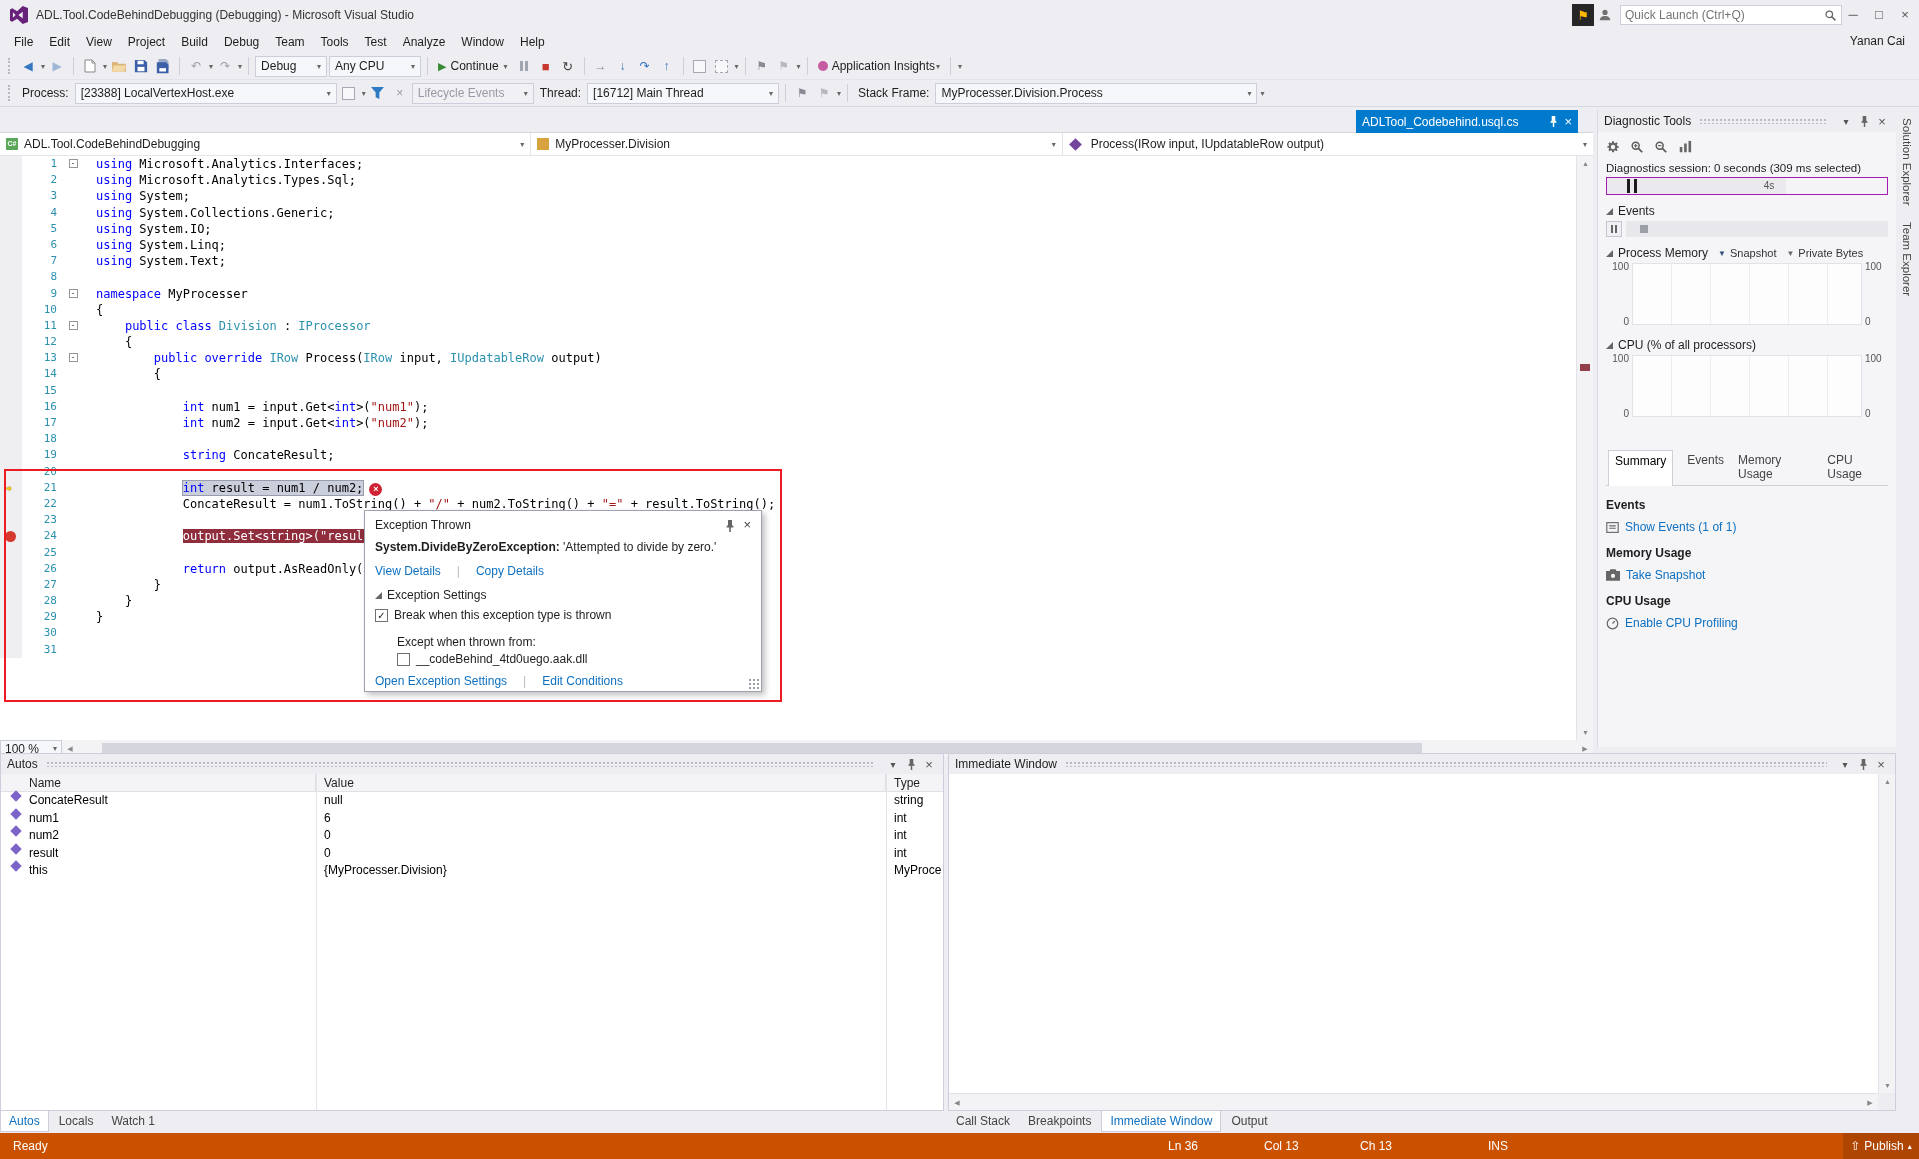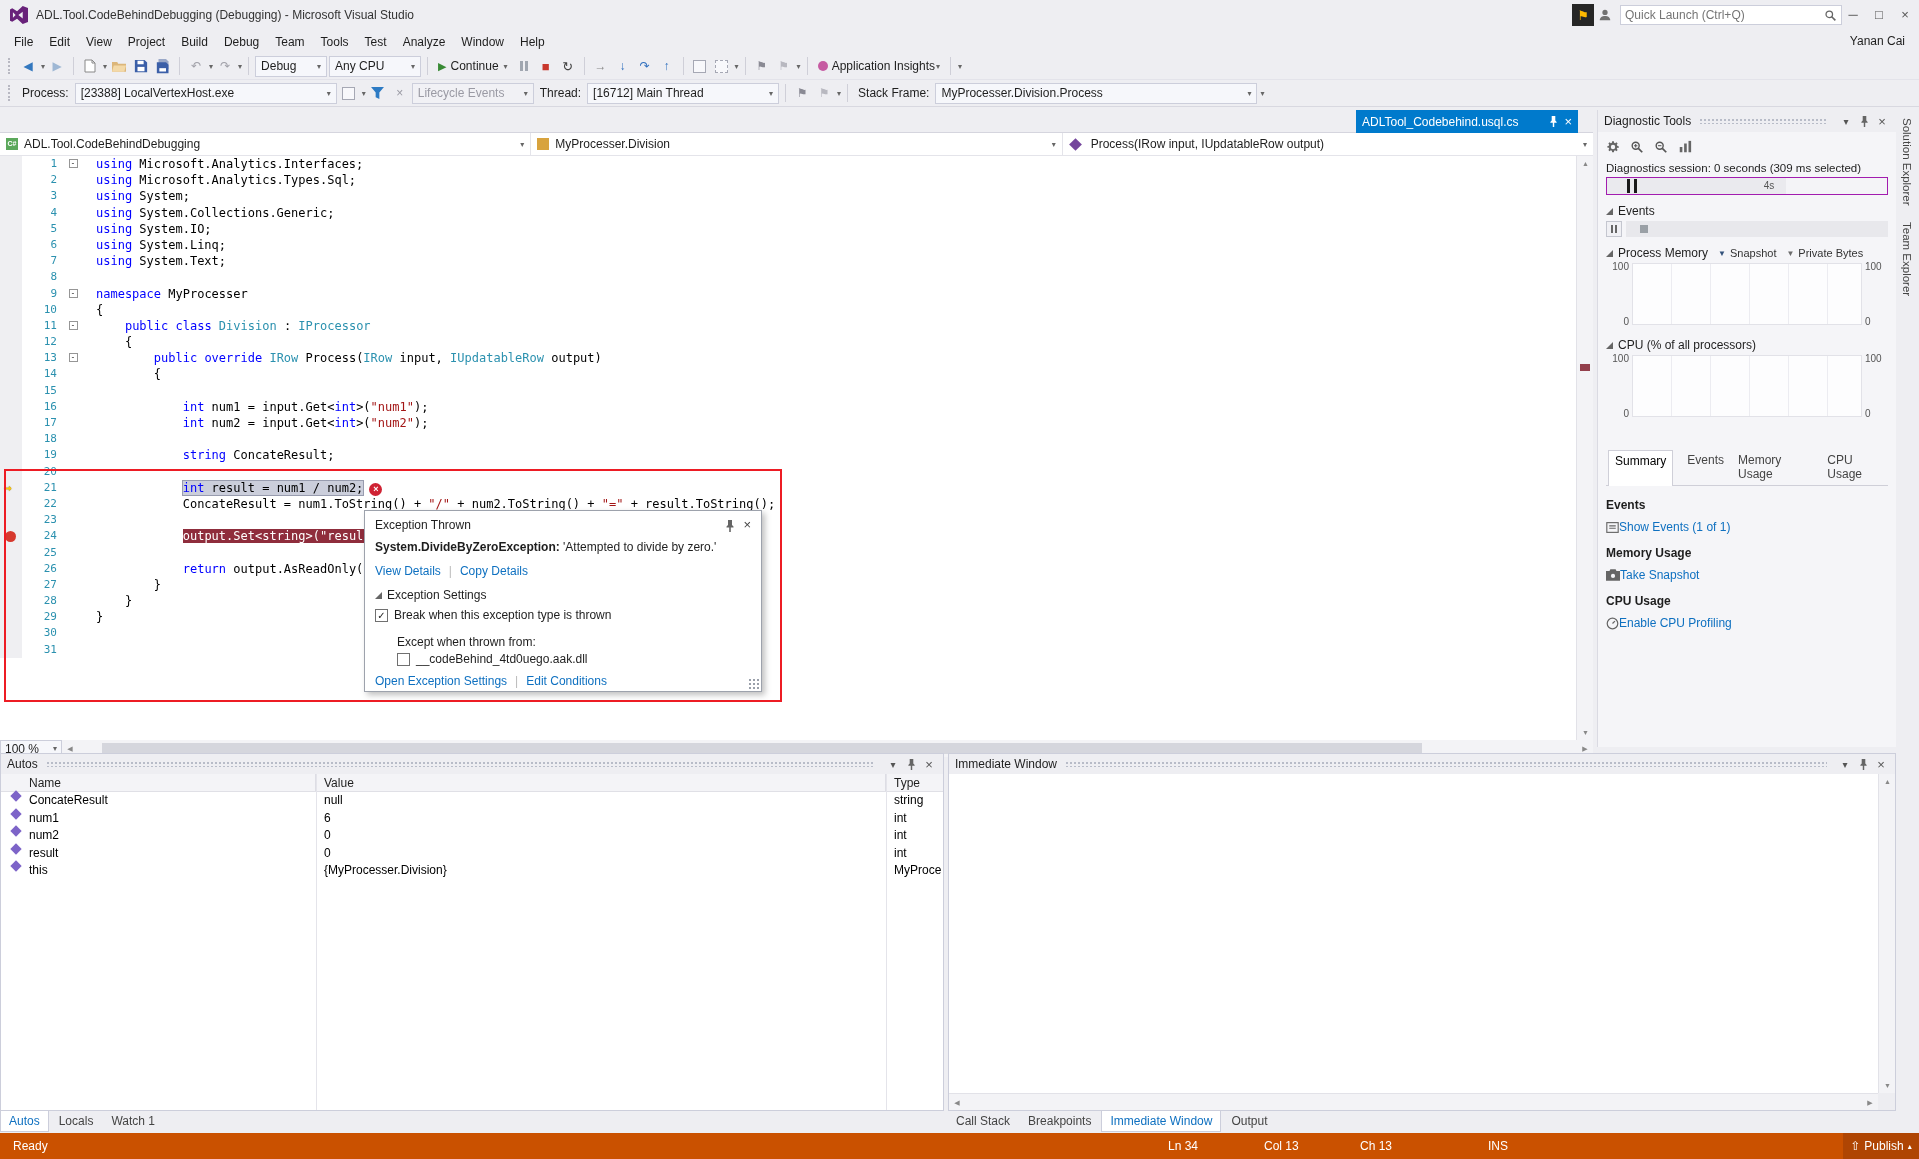--- a/index.html
+++ b/index.html
@@ -80,21 +80,21 @@
   .h-arrow{width:16px;height:17px;display:flex;align-items:center;justify-content:center;font-size:7px;color:#888}
 
   
   .popup{left:364px;top:510px;width:398px;height:182px;background:#fff;border:1px solid #9DA2AC;box-shadow:3px 3px 6px rgba(0,0,0,.25);z-index:40;padding:6px 10px 6px 10px;display:flex;flex-direction:column}
   .popup-head{display:flex;align-items:flex-end;height:18px}
   .popup-head .p-title{flex:1;color:#1E1E1E}
   .popup-head .p-x{color:#444;font-size:13px;margin-left:8px}
   .ex-line{margin-top:8px}
   .ex-line b{font-weight:bold}
   .link{color:#0E70C0;cursor:default}
-  .link-row{margin-top:10px;display:flex;gap:8px;align-items:center}
+  .link-row{margin-top:10px;display:flex;gap:16px;align-items:center}
   .lsep{color:#BBB}
   .tri{width:0;height:0;border-bottom:7px solid #666;border-left:7px solid transparent;display:inline-block;margin-right:5px}
   .sec-row{margin-top:10px;display:flex;align-items:center;color:#1E1E1E}
   .chk-row{margin-top:6px;display:flex;align-items:center;gap:6px}
   .chk{width:13px;height:13px;border:1px solid #707070;background:#fff;font:10px/11px "DejaVu Sans",sans-serif;text-align:center;color:#222;flex:none}
   .indent1{margin-left:22px}
   .grip-corner{position:absolute;right:2px;bottom:2px;width:11px;height:11px;background:radial-gradient(#9AA0AA 1px,transparent 1.3px);background-size:4px 4px}
 
   
   .annotation{left:4px;top:469px;width:778px;height:233px;border:2px solid #ED1C24;z-index:60;pointer-events:none}
@@ -120,21 +120,21 @@
   .axis{width:26px;position:relative;font-size:10px;color:#555}
   .axis .mx{position:absolute;top:-2px;right:3px}.axis .mn{position:absolute;bottom:-2px;right:3px}
   .axis.r .mx{right:auto;left:3px}.axis.r .mn{right:auto;left:3px}
   .chart{flex:1;height:62px;background:#FDFDFE;border:1px solid #E2E2E8;background-image:repeating-linear-gradient(to right,transparent 0 38px,#ECECF1 38px 39px)}
   .legend{display:flex;align-items:center;gap:4px;margin-left:10px;font-size:11px;color:#333}
   .leg-tri{font-size:8px}
   .diag-tabs{display:flex;gap:14px;margin-top:36px;border-bottom:1px solid #CFCFD8;padding:0 2px 4px 2px}
   .dt-tab{color:#444}
   .dt-tab.active{background:#fff;border:1px solid #CFCFD8;border-bottom:0;margin:-3px 0 -5px 0;padding:3px 6px 5px 6px;color:#000}
   .sum-title{margin-top:12px;font-weight:bold;color:#1E1E1E}
-  .sum-link{margin-top:8px;display:flex;align-items:center;}
+  .sum-link{margin-top:8px;display:flex;align-items:center;gap:6px}
 
   
   .edge-strip{left:1899px;top:110px;width:20px;height:500px}
   .edge-tab{writing-mode:vertical-rl;color:#454545;font-size:11.5px;padding:8px 2px;cursor:default}
 
   
   .panel{background:#fff;border:1px solid #CCCEDB}
   .autos-panel{left:0;top:753px;width:944px;height:358px}
   .imm-panel{left:948px;top:753px;width:948px;height:358px}
   .panel-header{height:20px;background:#EEEEF2;display:flex;align-items:center;padding:0 6px;color:#1E1E1E}
@@ -705,21 +705,21 @@
 </div>
 <div class="abs strip rstrip">
   <span class="strip-tab">Call Stack</span>
   <span class="strip-tab">Breakpoints</span>
   <span class="strip-tab active">Immediate Window</span>
   <span class="strip-tab">Output</span>
 </div>
 
 <div class="abs statusbar">
   <span class="sb-ready">Ready</span>
-  <span class="sb-pos" style="left:1168px">Ln 34</span>
+  <span class="sb-pos" style="left:1168px">Ln 36</span>
   <span class="sb-pos" style="left:1264px">Col 13</span>
   <span class="sb-pos" style="left:1360px">Ch 13</span>
   <span class="sb-pos" style="left:1488px">INS</span>
   <span class="publish">
     <span>⇧</span>
     <span>Publish</span>
     <span class="pa">▴</span>
   </span>
 </div>
 

